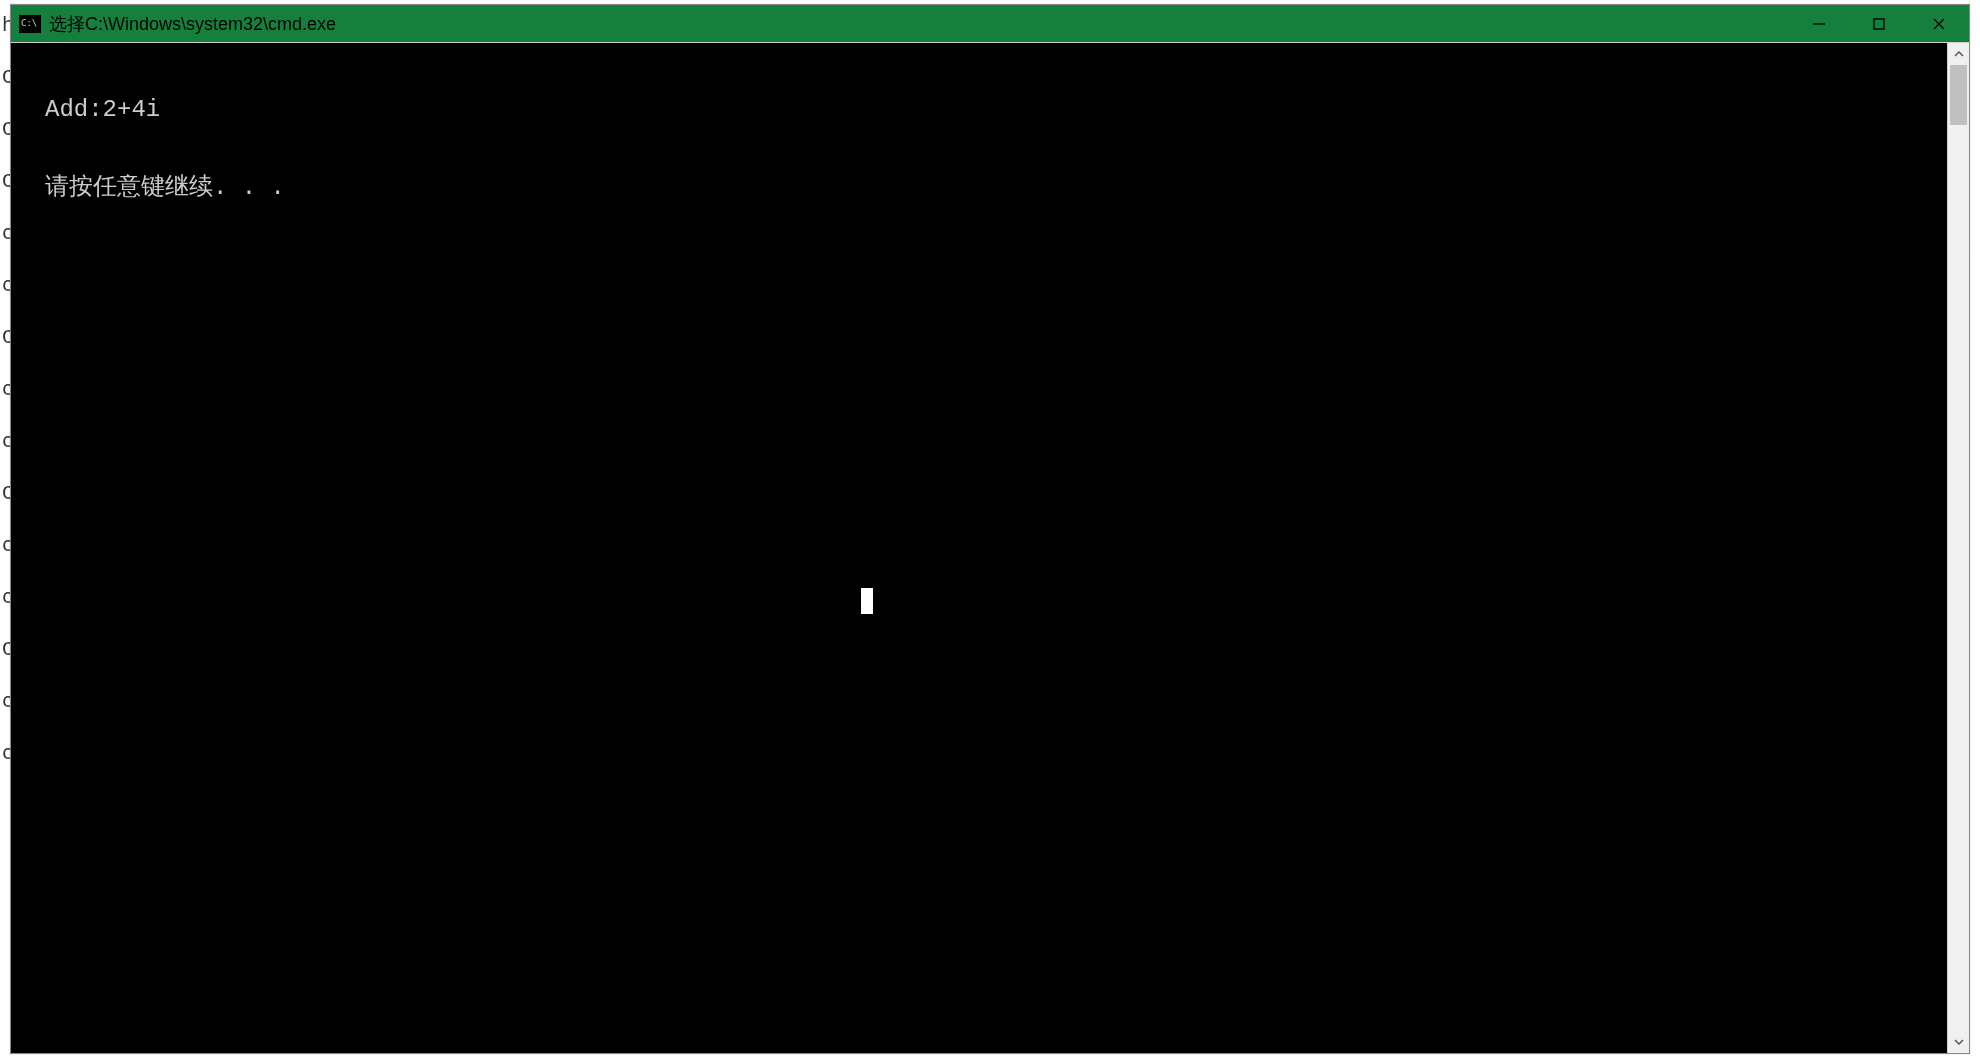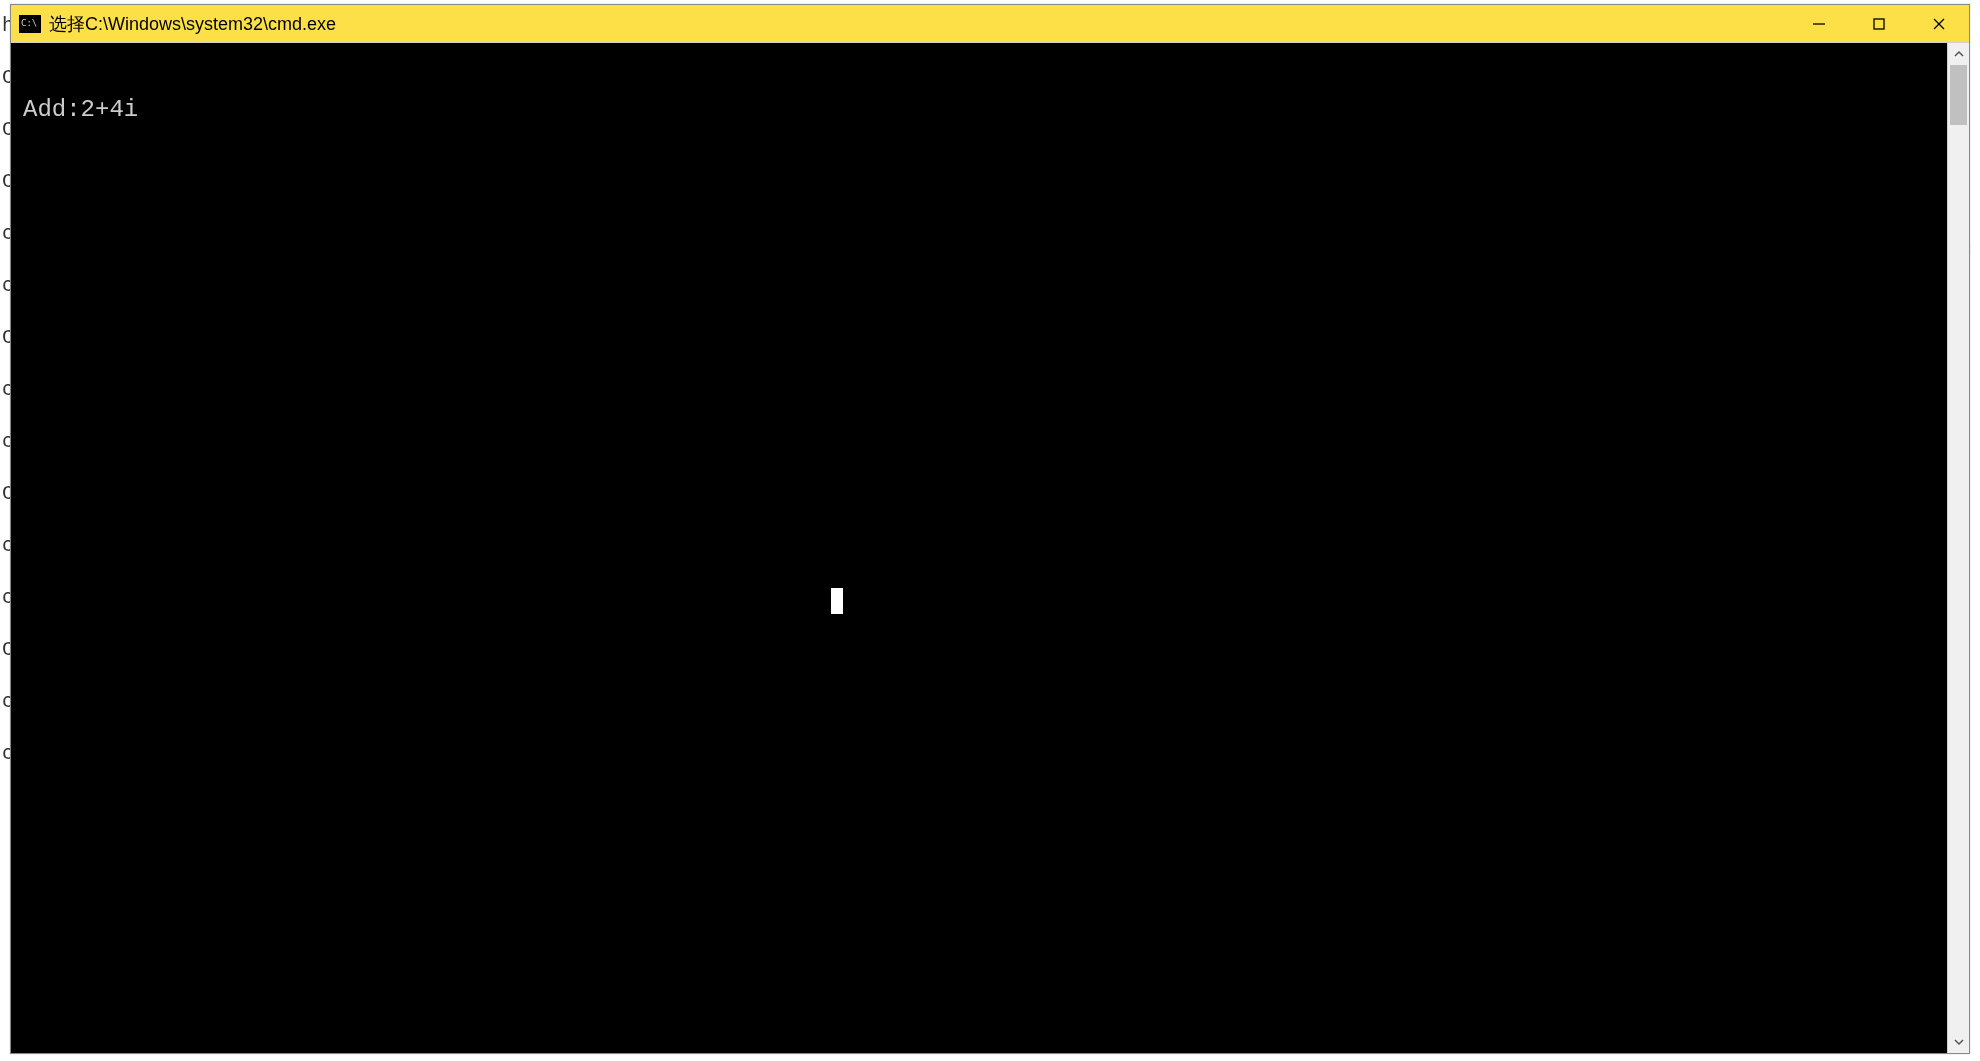--- a/index.html
+++ b/index.html
@@ -52,21 +52,21 @@
       width: 1960px;
       height: 1050px;
       background: #ffffff;
       border: 1px solid #888;
       display: flex;
       flex-direction: column;
       box-shadow: 0 0 0 1px rgba(0,0,0,0.05);
     }
     .titlebar {
       height: 38px;
-      background: #fde047;
+      background: #15803d;
       display: flex;
       align-items: center;
       border-bottom: 1px solid #d0d0d0;
       user-select: none;
     }
     .titlebar-icon {
       width: 22px;
       height: 18px;
       margin-left: 8px;
       margin-right: 8px;
@@ -112,28 +112,29 @@
       height: 14px;
     }
     .console-area {
       flex: 1;
       background: #000000;
       position: relative;
       display: flex;
     }
     .console-content {
       flex: 1;
-      padding: 2px 0 0 12px;
+      padding: 2px 0 0 4px;
       font-family: "NSimSun", "SimSun", Consolas, "Courier New", monospace;
       font-size: 24px;
       line-height: 26px;
       color: #cccccc;
       white-space: pre;
       overflow: hidden;
       position: relative;
+      margin-left: 30px;
     }
     .console-line {
       display: block;
     }
     .cursor-block {
       position: absolute;
       width: 12px;
       height: 26px;
       background: #ffffff;
       left: 820px;
@@ -235,20 +236,21 @@
         <svg viewBox="0 0 14 14">
             <line x1="2" y1="2" x2="12" y2="12" stroke="currentColor" stroke-width="1.3"></line>
             <line x1="12" y1="2" x2="2" y2="12" stroke="currentColor" stroke-width="1.3"></line>
           </svg>
       </div>
     </div>
   </div>
   <div class="console-area">
     <div class="console-content">
       <span class="console-line">Add:2+4i</span>
+      <span class="console-line">请按任意键继续. . .</span>
       <div class="cursor-block"></div>
     </div>
     <div class="vscroll">
       <div class="vscroll-arrow">
         <svg width="10" height="10" viewBox="0 0 10 10">
             <polyline points="1,7 5,3 9,7" fill="none" stroke="#555" stroke-width="1.5"></polyline>
           </svg>
       </div>
       <div class="vscroll-track">
         <div class="vscroll-thumb"></div>

